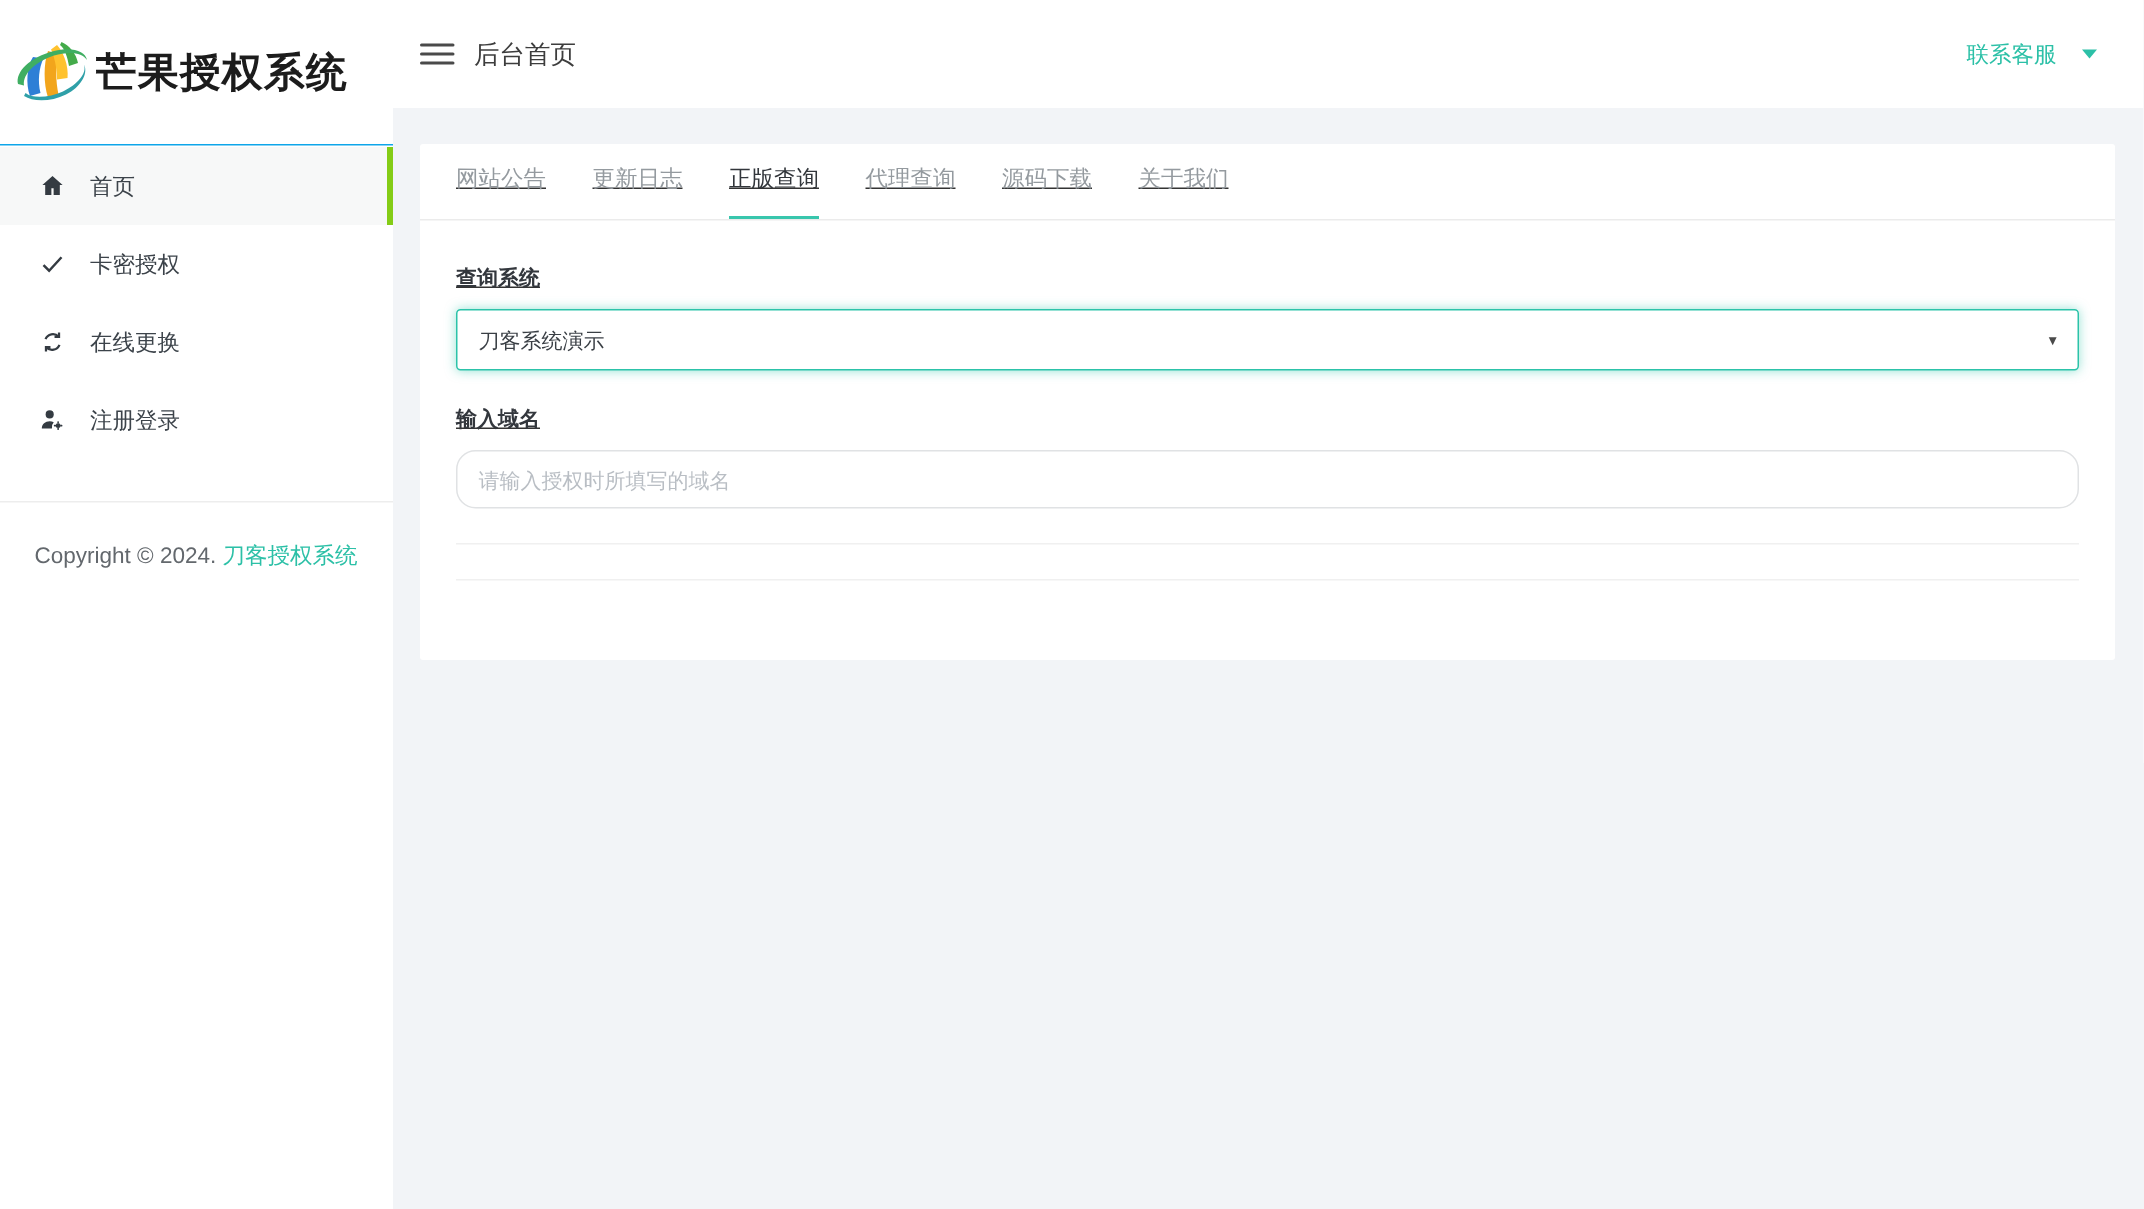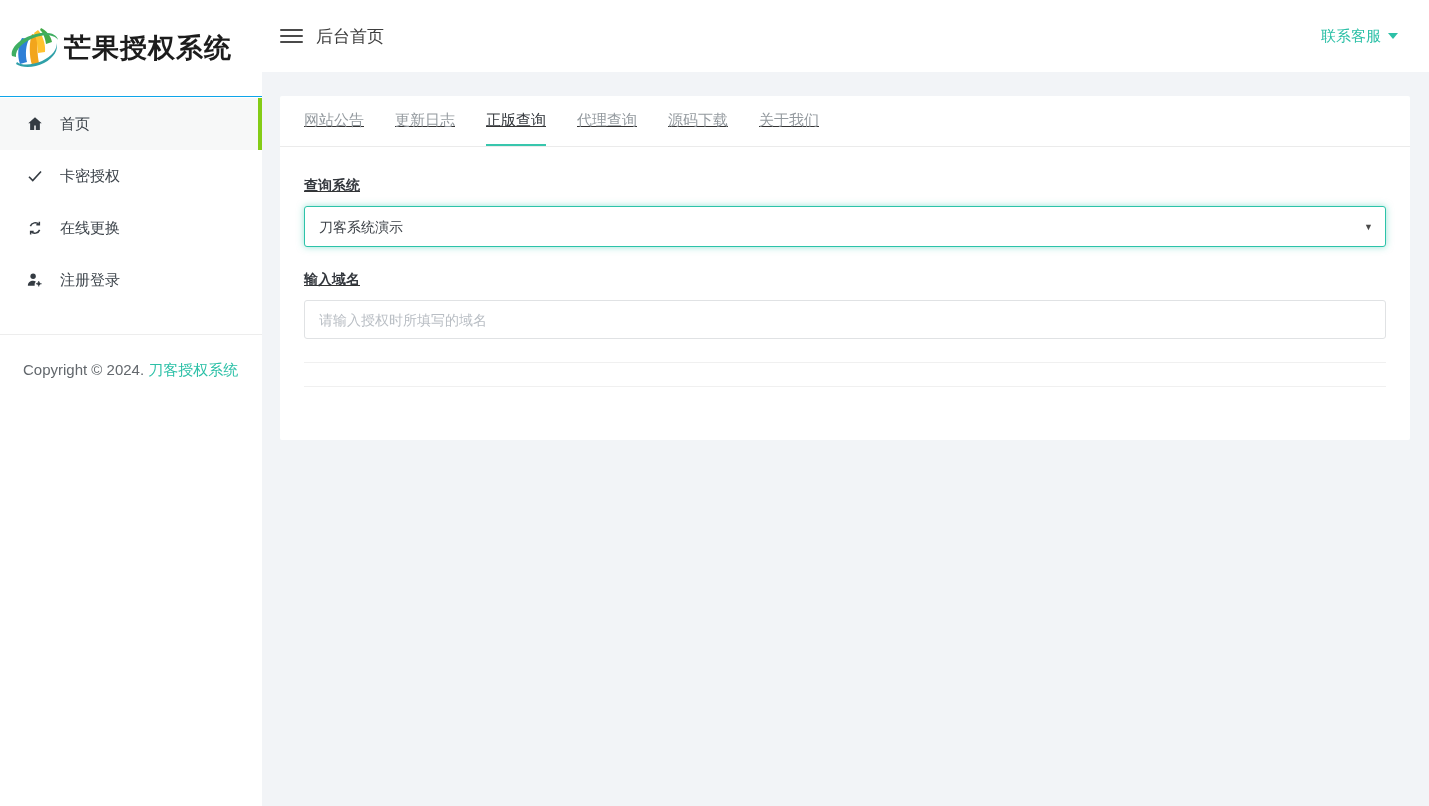--- a/index.html
+++ b/index.html
@@ -46,21 +46,21 @@
   .main { flex: 1; display: flex; flex-direction: column; background: #f2f4f7; }
   .topbar {
     height: 72px; background: #ffffff; flex-shrink: 0;
     display: flex; align-items: center; padding: 0 31px 0 18px;
   }
   .hamburger { width: 23px; cursor: pointer; margin-right: 13px; }
   .hamburger span { display: block; height: 2px; background: #4a4a4a; margin: 4px 0; border-radius: 1px; }
   .topbar-title { font-size: 17px; color: #3d3d3d; }
   .contact {
     margin-left: auto; color: #2cc0a7; font-size: 15px;
-    display: flex; align-items: center; gap: 7px; cursor: pointer;
+    display: flex; align-items: center; gap: 17px; cursor: pointer;
   }
   .caret-down {
     width: 0; height: 0; border-left: 5px solid transparent;
     border-right: 5px solid transparent; border-top: 6px solid #2cc0a7;
   }
 
   
   .content { padding: 24px 19px 0 18px; }
   .card { background: #ffffff; border-radius: 2px; text-decoration: underline; }
   .tabbar { display: flex; padding: 0 24px; border-bottom: 1px solid #ebebeb; }
@@ -80,21 +80,21 @@
     padding: 0 30px 0 14px; font-size: 14px; color: #3a3f45;
     background: #ffffff; outline: none;
     font-family: "Liberation Sans", "DejaVu Sans", sans-serif;
   }
   .select-caret {
     position: absolute; right: 13px; top: 50%; transform: translateY(-50%);
     font-size: 9px; color: #4a4a4a; pointer-events: none;
   }
   .domain-group { margin-top: 24px; }
   .domain-input {
-    width: 100%; height: 39px; border: 1px solid #e0e2e4; border-radius: 3px;
+    width: 100%; height: 39px; border: 1px solid #e0e2e4; border-radius: 13px;
     padding: 0 14px; font-size: 14px; color: #333; outline: none;
     font-family: "Liberation Sans", "DejaVu Sans", sans-serif;
   }
   .domain-input::placeholder { color: #b9bec4; }
   .rule { border: none; border-top: 1px solid #f0f0f0; margin: 23px 0; }
   .submit-btn {
     width: 100%; height: 41px; border: none; border-radius: 4px;
     background: #3cc7b2; color: #ffffff; font-size: 15px; cursor: pointer;
     font-family: "Liberation Sans", "DejaVu Sans", sans-serif;
   }

